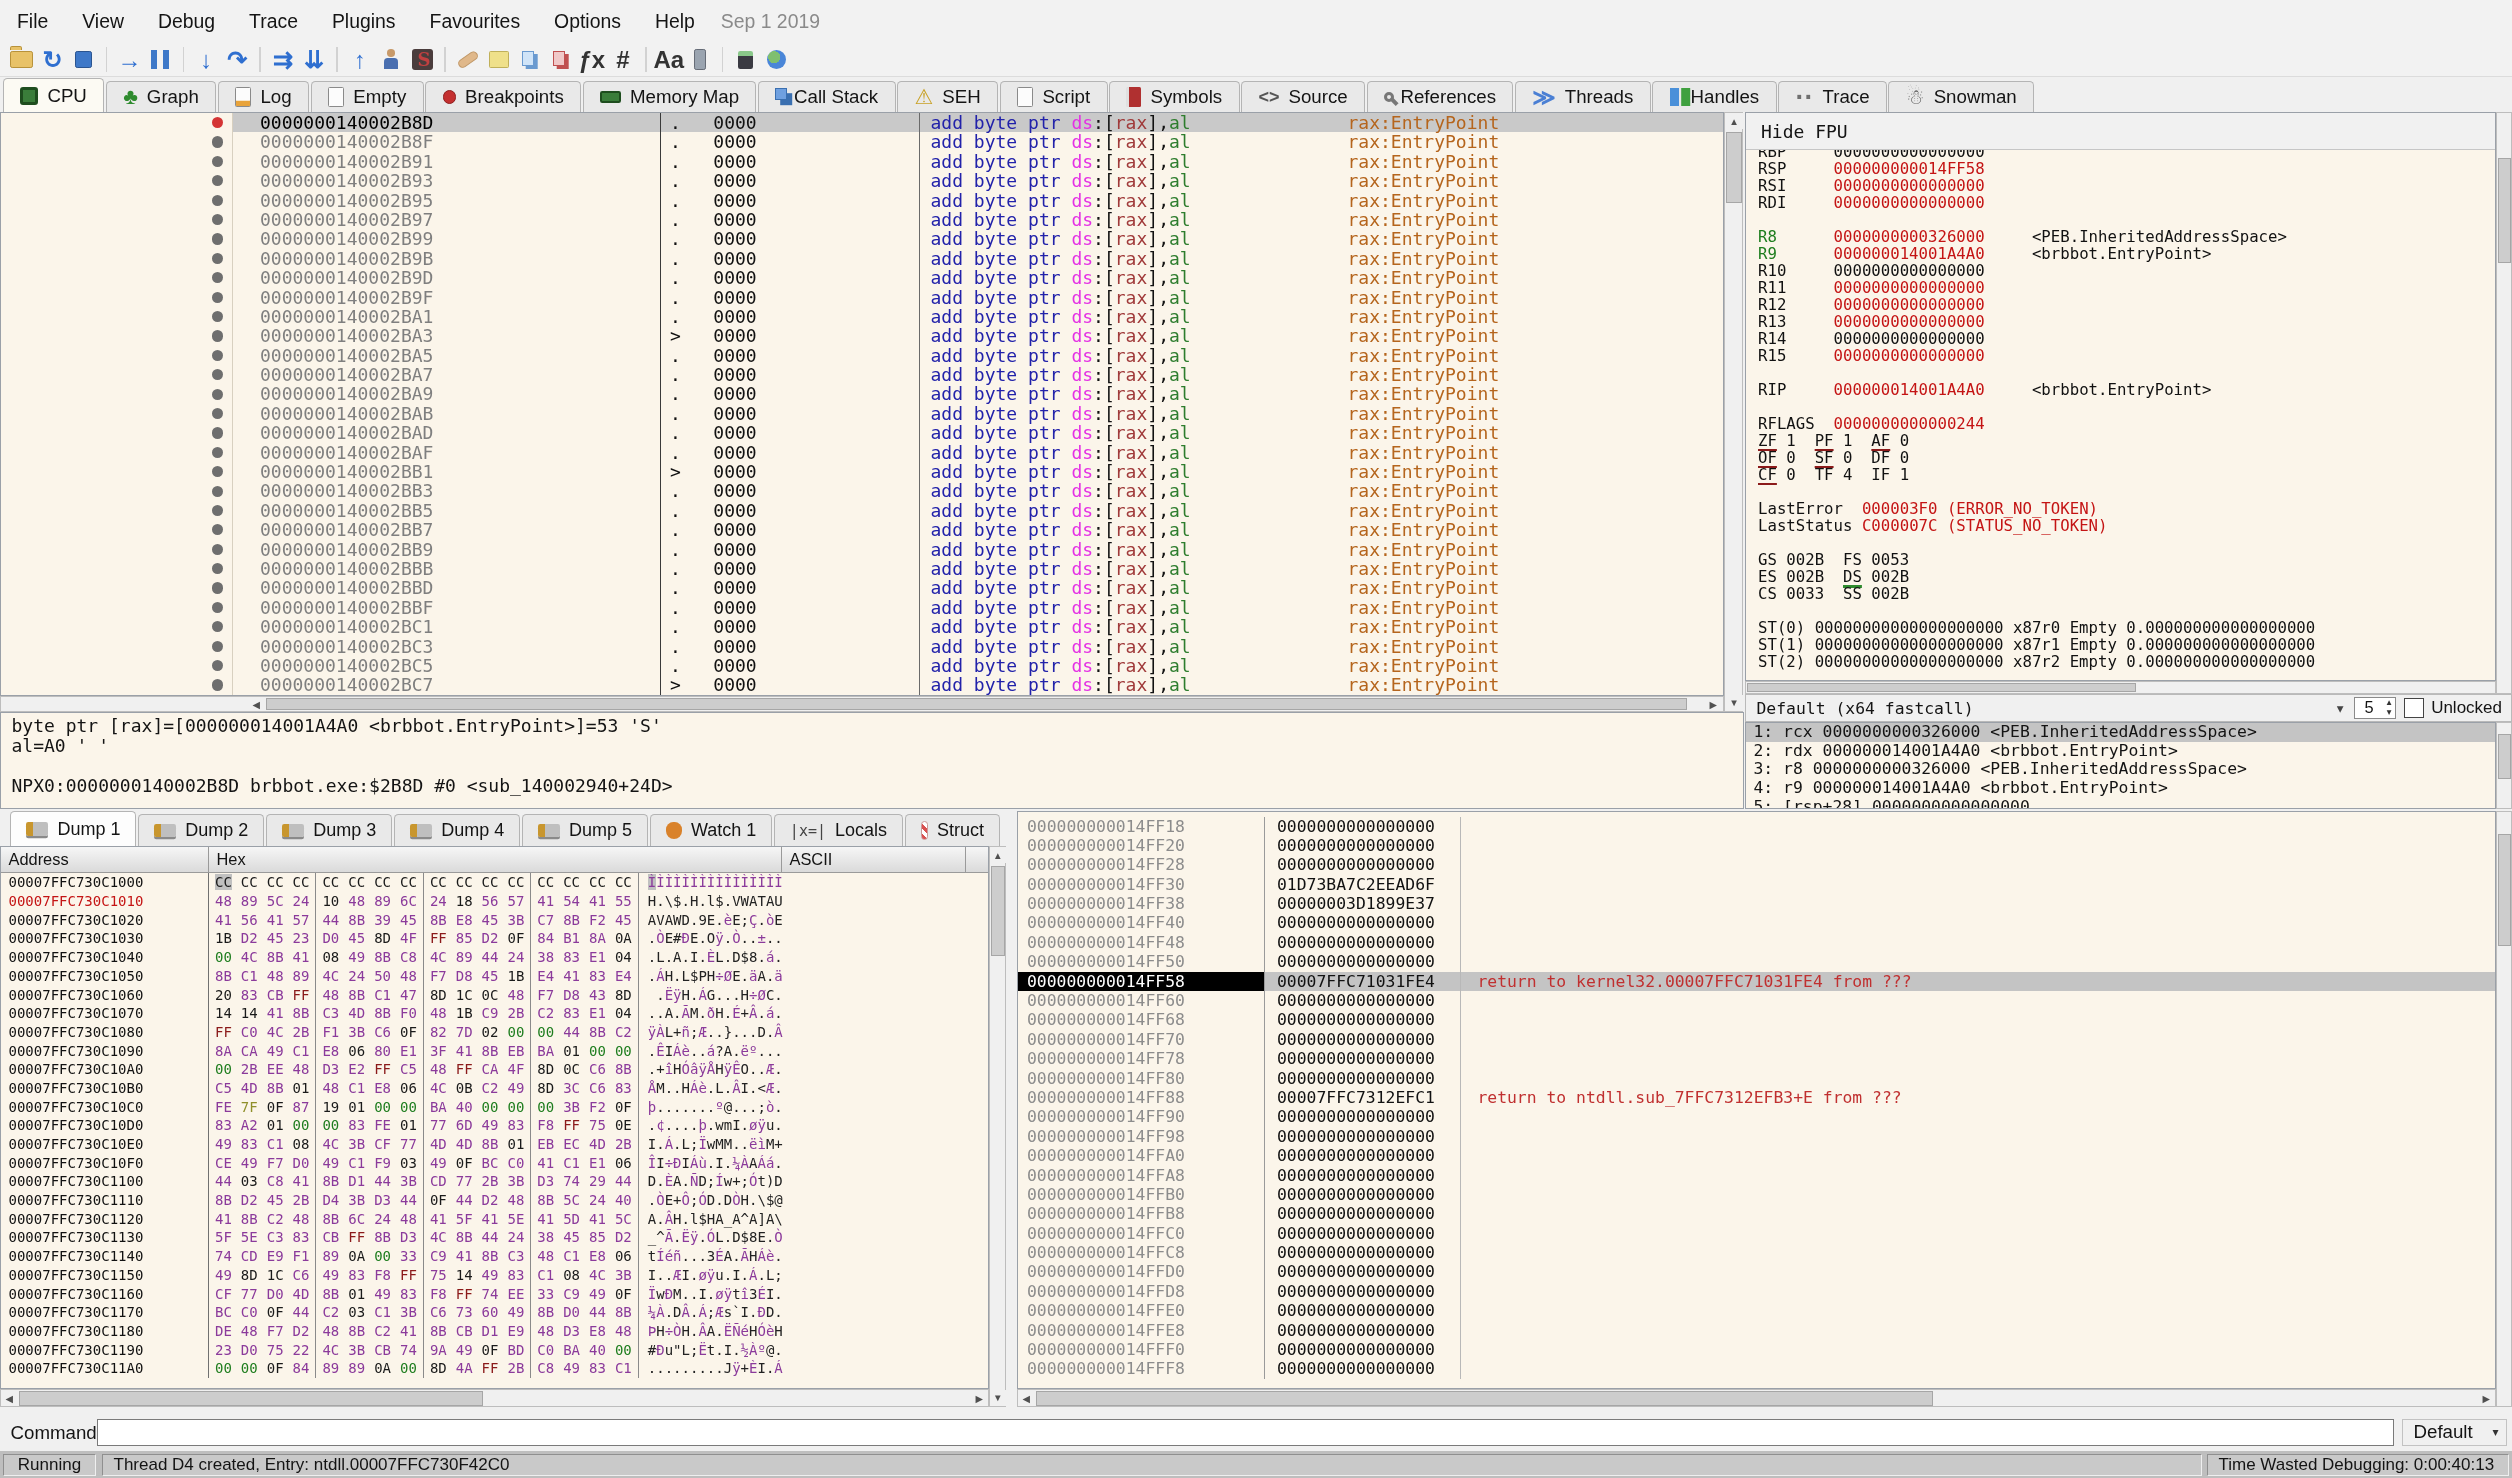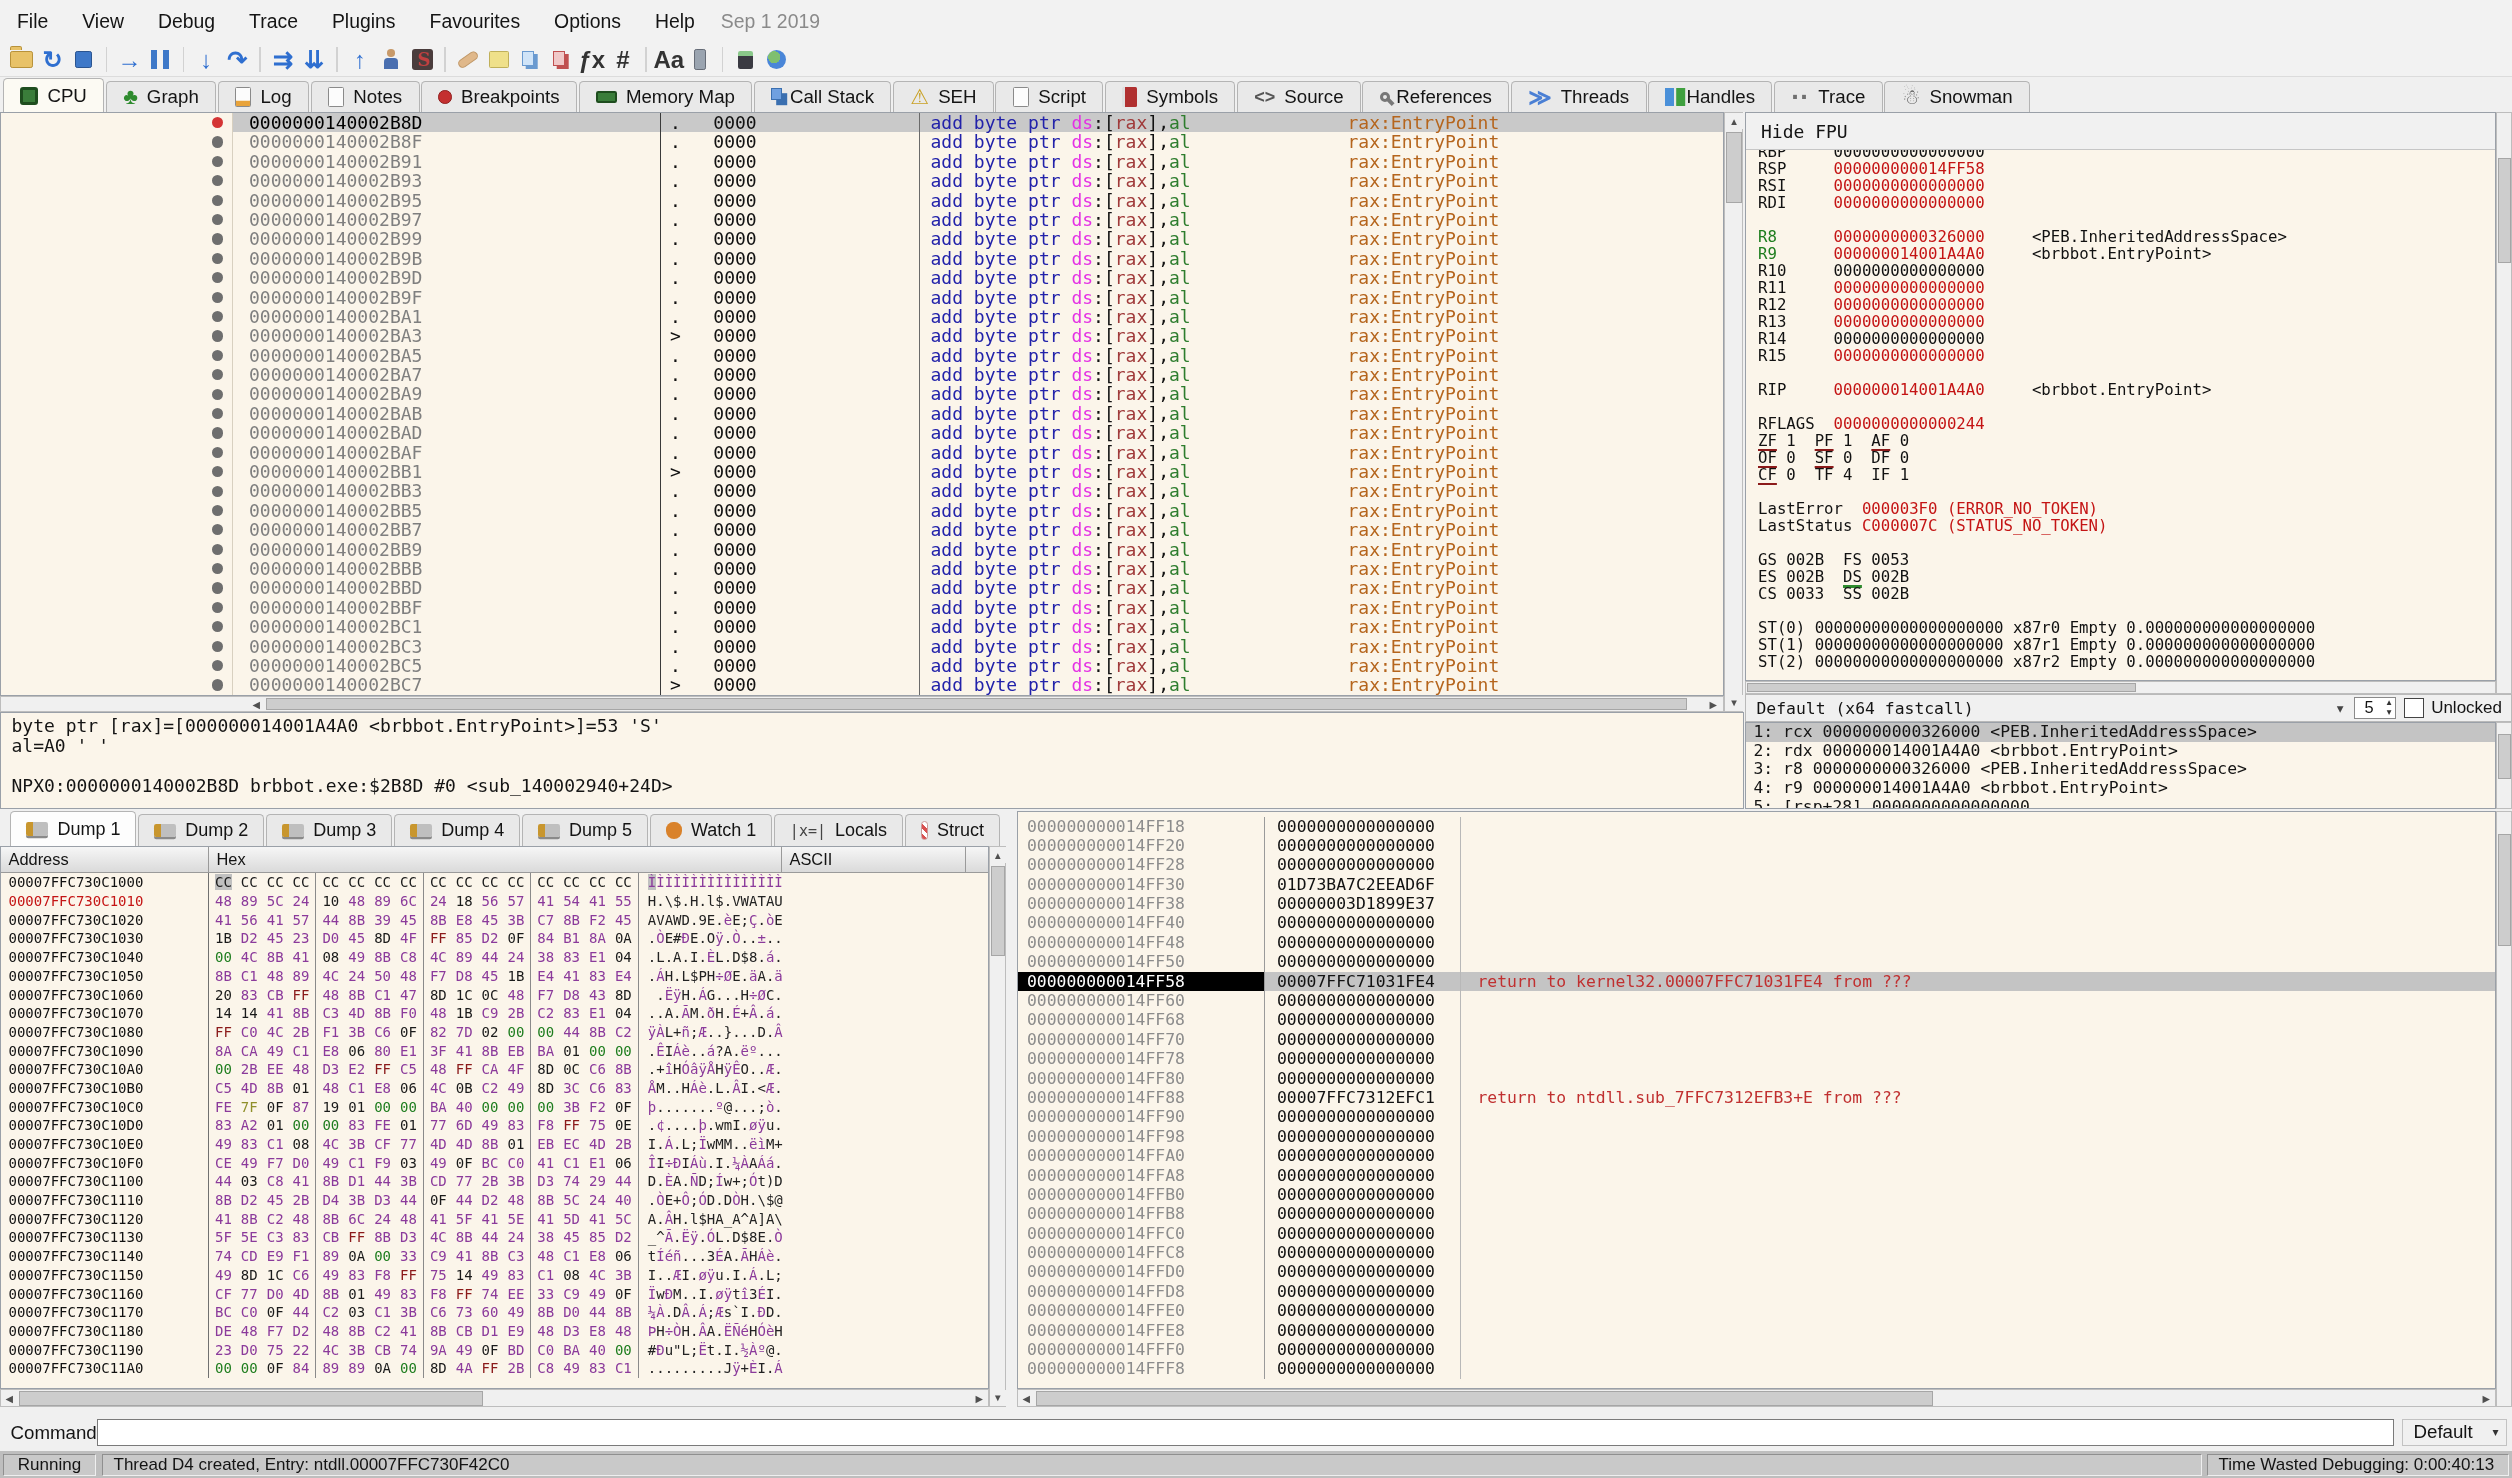--- a/index.html
+++ b/index.html
@@ -66,21 +66,21 @@
 
 
 #disasm{left:0;top:112px;width:1724px;height:584px}
 .dr{display:flex;height:19.4px;line-height:19.4px;white-space:pre;font-family:"DejaVu Sans Mono",monospace;font-size:18px}
 .dr.sel .da,.dr.sel .db,.dr.sel .di,.dr.sel .dcm{background:#C9C9C9}
 .dr.sel .da{color:#000}
 .dg{width:232px;display:flex;align-items:center;justify-content:flex-end;padding-right:9px;box-sizing:border-box;border-right:0.7px solid #D8D0C0}
 .dot{width:11.2px;height:11.2px;border-radius:50%}
 .dot-r{background:#D43434}
 .dot-g{background:#6E6E6E}
-.da{width:428px;padding-left:16px;color:#7F7F7F;box-sizing:border-box;border-right:1.5px solid #3A3A3A}
+.da{width:428px;padding-left:27px;color:#7F7F7F;box-sizing:border-box;border-right:1.5px solid #3A3A3A}
 .db{width:259px;padding-left:9px;color:#111;box-sizing:border-box;border-right:0.7px solid #6A6A6A}
 .di{width:417px;padding-left:10.5px;box-sizing:border-box}
 .dcm{flex:1;padding-left:10.5px;color:#B5651D}
 .c-nav{color:#2222AA}.c-mag{color:#E431E4}.c-mar{color:#A03A3A}.c-grn{color:#2E7D2E}
 .c-k{color:#111}.c-r{color:#C41414}.c-g{color:#1E7D1E}
 .c-u{color:#111;text-decoration:underline;text-decoration-color:#8B1A1A;text-decoration-thickness:2.2px;text-underline-offset:3px}
 .c-gu{color:#111;text-decoration:underline;text-decoration-color:#2E8B2E;text-decoration-thickness:3px;text-underline-offset:3px}
 
 
 #registers{left:1745px;top:112px;width:751px;height:569px}
@@ -254,21 +254,21 @@
   <div class="tab">
       <span class="ti ti-graph"></span>
       <span>Graph</span>
     </div>
   <div class="tab">
       <span class="ti ti-page ti-log"></span>
       <span>Log</span>
     </div>
   <div class="tab">
       <span class="ti ti-page"></span>
-      <span>Notes</span>
+      <span>Empty</span>
     </div>
   <div class="tab">
       <span class="ti ti-bp"></span>
       <span>Breakpoints</span>
     </div>
   <div class="tab">
       <span class="ti ti-mem"></span>
       <span>Memory Map</span>
     </div>
   <div class="tab">

